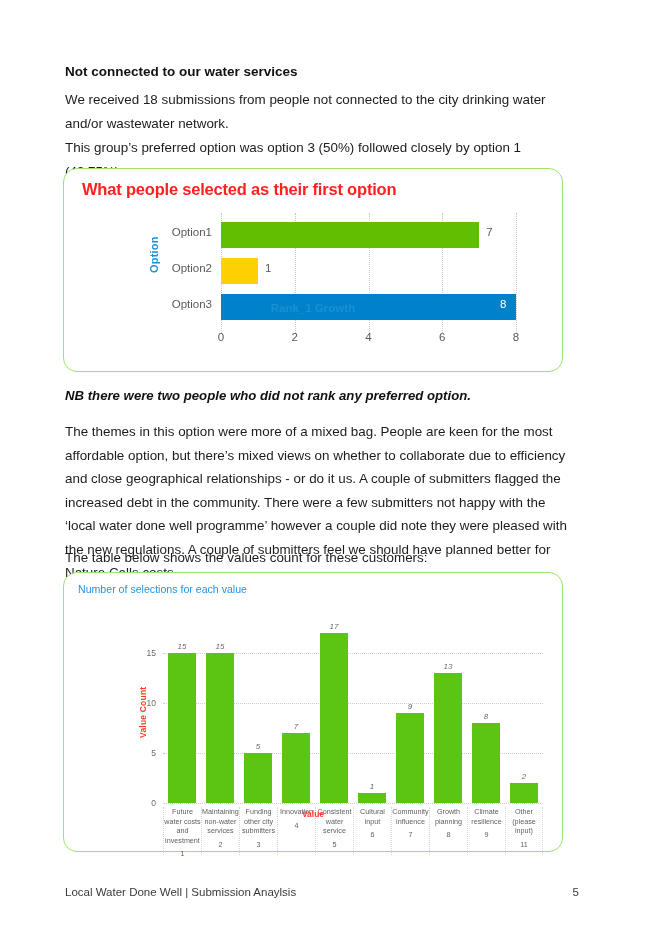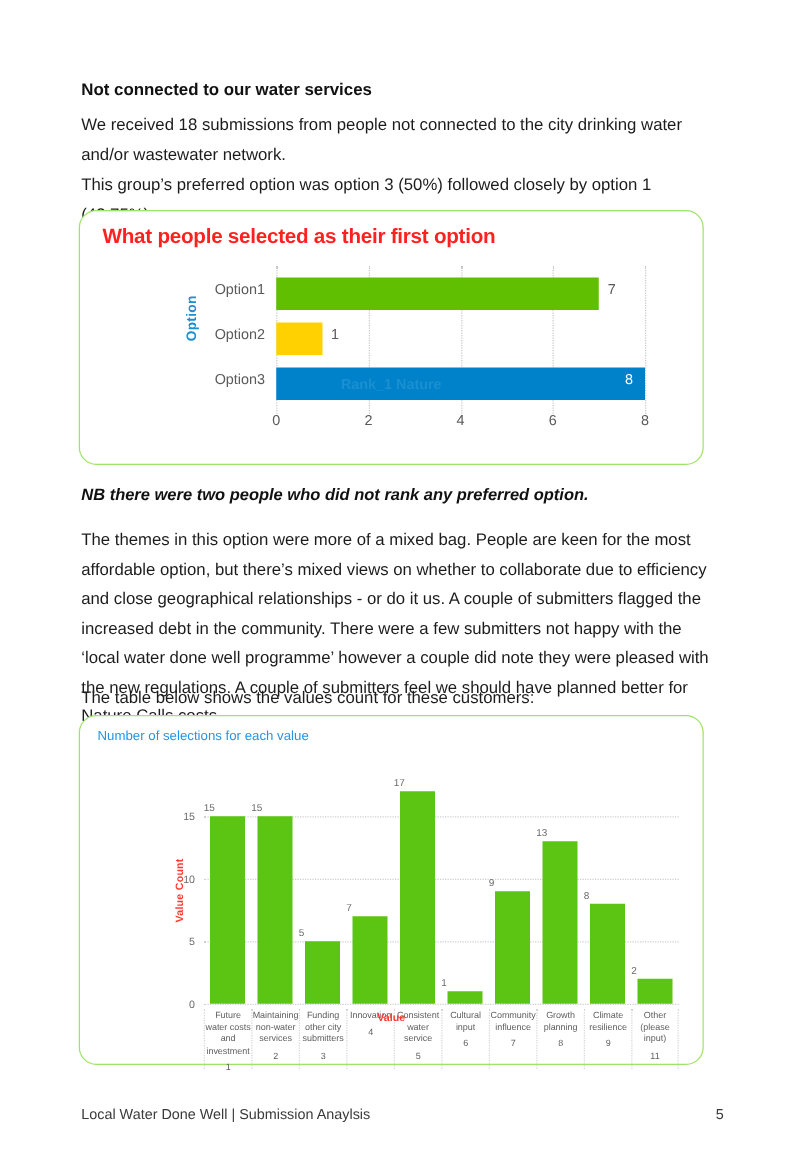--- a/index.html
+++ b/index.html
@@ -107,22 +107,22 @@
     font-size:8.5px;color:#6b6b6b;transform:translateY(-50%);
   }
   #chart2 .c2-col{
     position:absolute;bottom:0;top:0;
   }
   #chart2 .c2-bar{
     position:absolute;bottom:0;left:14%;width:72%;
     background:#5cc413;
   }
   #chart2 .c2-barval{
-    position:absolute;left:0;right:0;
-    font-size:8px;color:#6b6b6b;
+    position:absolute;left:0;right:0;text-align:center;
+    font-size:8px;color:#6b6b6b;font-style:italic;
   }
   #chart2 .c2-xcat{
     position:absolute;top:184px;text-align:center;
     font-size:7.2px;line-height:9.5px;color:#5f5f5f;
     border-left:1px dotted #d5d5d5;
     box-sizing:border-box;height:48px;
   }
   #chart2 .c2-xcat.last{border-right:1px dotted #d5d5d5;}
   #chart2 .c2-xnum{margin-top:4px;font-size:7.2px;color:#5f5f5f;}
   #chart2 .c2-xlabel{
@@ -169,21 +169,21 @@
           <div class="c1-catlabel">Option2</div>
           <div class="c1-bar" style="width: 36.875px; background: rgb(255, 209, 0);"></div>
           <div class="c1-val outside" style="left: 36.875px;">1</div>
         </div>
         <div class="c1-row" style="top: 72px; height: 36px;">
           <div class="c1-catlabel">Option3</div>
           <div class="c1-bar" style="width: 295px; background: rgb(0, 130, 202);"></div>
           <div class="c1-val inside" style="left: 279px;">8</div>
         </div>
       </div>
-    <div class="c1-xlabel">Rank_1 Nature</div>
+    <div class="c1-xlabel">Rank_1 Growth</div>
   </div>
 
   <div class="nb">NB there were two people who did not rank any preferred option.</div>
   <div class="para p3">The themes in this option were more of a mixed bag. People are keen for the most affordable option, but there’s mixed views on whether to collaborate due to efficiency and close geographical relationships - or do it us. A couple of submitters flagged the increased debt in the community. There were a few submitters not happy with the ‘local water done well programme’ however a couple did note they were pleased with the new regulations. A couple of submitters feel we should have planned better for Nature Calls costs.</div>
   <div class="para p4">The table below shows the values count for these customers:</div>
 
   <div class="chart-card" id="chart2">
     <div class="c2-title">Number of selections for each value</div>
     <div class="c2-ylabel">Value Count</div>
     <div class="c2-plot" id="c2plot">

